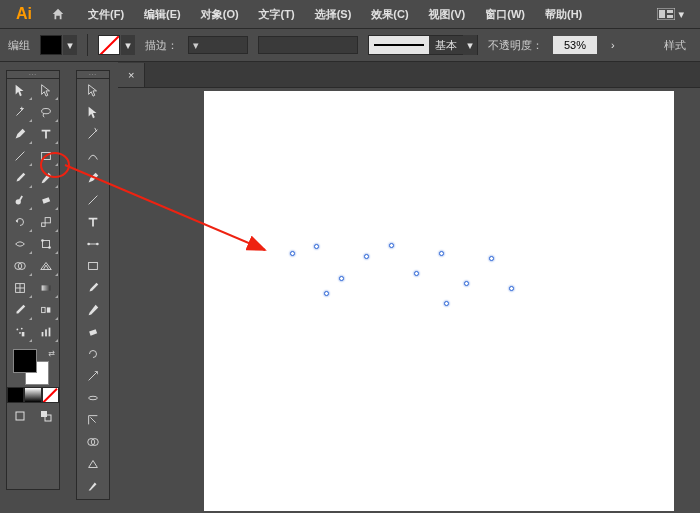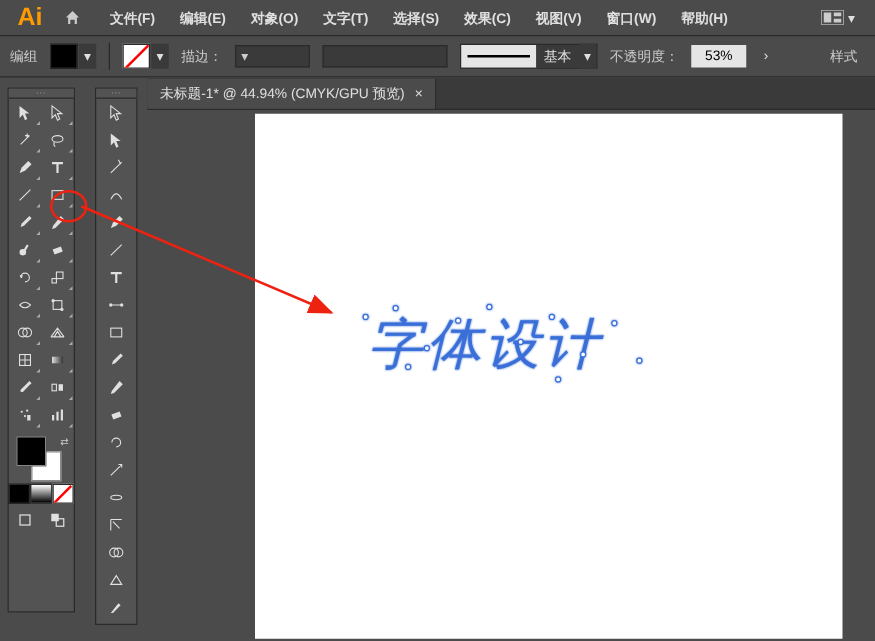--- a/index.html
+++ b/index.html
@@ -1,20 +1,20 @@
 <!DOCTYPE html>
 <html><head>
 <meta charset="utf-8">
 <style>
 * { margin: 0; padding: 0; box-sizing: border-box; }
 body { width: 700px; height: 513px; background: #4b4b4b; font-family: "Microsoft YaHei", sans-serif; font-size: 11px; color: #e0e0e0; overflow: hidden; position: relative; }
 
 
 .menubar { height: 28px; background: #4b4b4b; display: flex; align-items: center; padding: 0 10px; gap: 4px; }
-.ai-logo { width: 28px; height: 28px; display: flex; align-items: center; justify-content: center; color: #ff9a00; font-weight: bold; font-size: 20px; font-family: Arial; }
+.ai-logo { width: 28px; height: 28px; display: flex; align-items: center; justify-content: center; color: #ff9a00; font-weight: bold; font-size: 16px; font-family: Arial; }
 .home-icon { width: 20px; height: 20px; display: flex; align-items: center; justify-content: center; margin-left: 6px; margin-right: 8px; }
 .menu-item { padding: 4px 8px; cursor: pointer; color: #e0e0e0; font-weight: bold; }
 .layout-icon { margin-left: auto; display: flex; align-items: center; gap: 3px; color: #e0e0e0; padding: 2px 6px; }
 
 
 .optbar { height: 34px; background: #4b4b4b; border-top: 1px solid #2a2a2a; border-bottom: 1px solid #2a2a2a; display: flex; align-items: center; padding: 16px 8px; gap: 10px; }
 .opt-label { color: #ccc; }
 .swatch-combo { display: flex; align-items: center; gap: 1px; }
 .swatch { width: 22px; height: 20px; border: 1px solid #2a2a2a; position: relative; }
 .swatch-black { background: #000; }
@@ -403,28 +403,26 @@
         <svg width="14" height="14" viewBox="0 0 16 16">
           <path fill="#e0e0e0" d="M3 13 L10 4 L12 6 L5 13 Z"></path>
         </svg>
       </div>
   </div>
 </div>
 
 <div class="doc-area">
   <div class="tab-strip">
     <div class="doc-tab">
-      <span>未标题-1* @ 44.94% (CMYK/GPU 预览)</span>
       <span class="tab-close">×</span>
     </div>
   </div>
   <div class="canvas-wrap">
     <div class="artboard">
       <div class="art-text">
-        <span>字体设计</span>
         
         <span class="ap" style="left:-4px;top:5px"></span>
         <span class="ap" style="left:20px;top:-2px"></span>
         <span class="ap" style="left:45px;top:30px"></span>
         <span class="ap" style="left:70px;top:8px"></span>
         <span class="ap" style="left:95px;top:-3px"></span>
         <span class="ap" style="left:120px;top:25px"></span>
         <span class="ap" style="left:145px;top:5px"></span>
         <span class="ap" style="left:170px;top:35px"></span>
         <span class="ap" style="left:195px;top:10px"></span>

